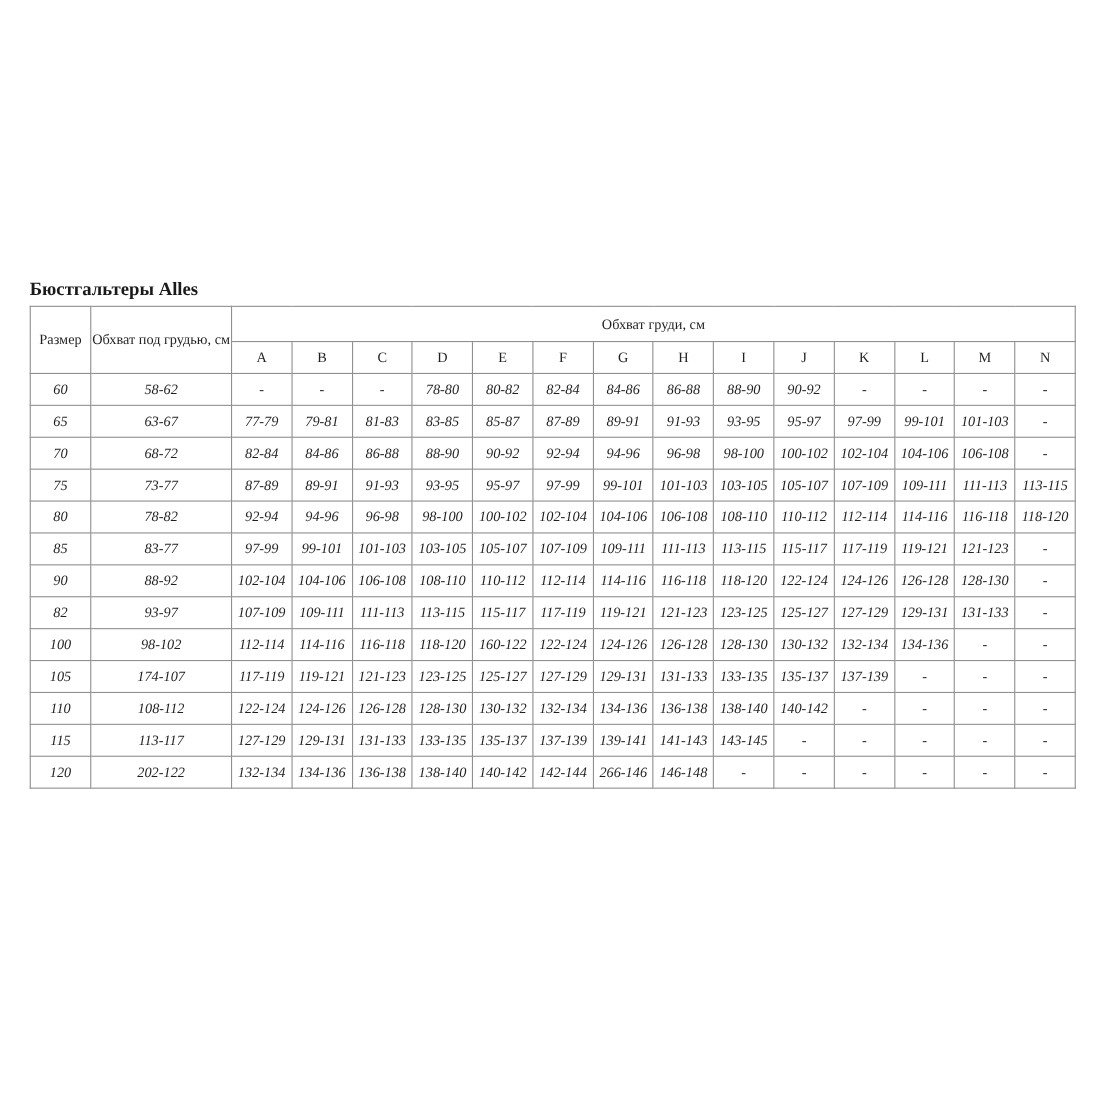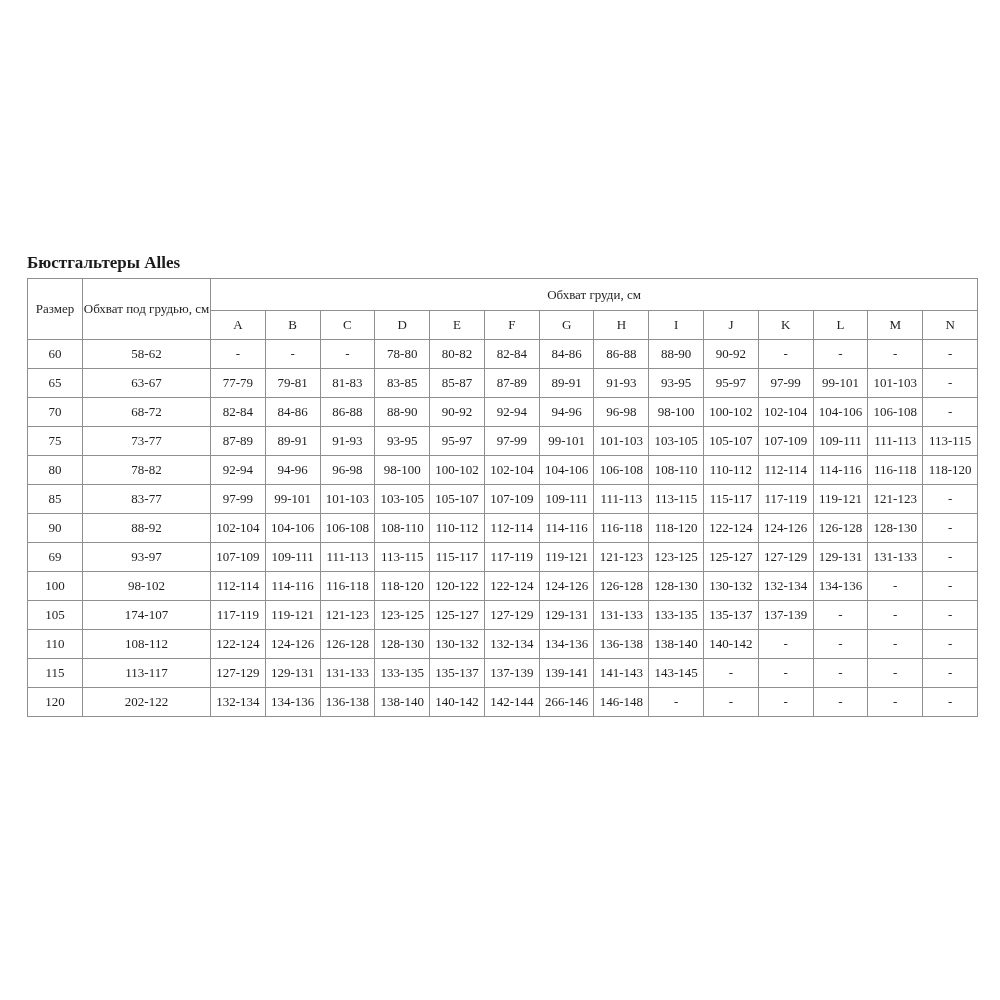--- a/index.html
+++ b/index.html
@@ -41,21 +41,21 @@
     text-align: center;
     vertical-align: middle;
     padding: 0;
     overflow: hidden;
     white-space: nowrap;
   }
   .size-table col.col-size      { width: 55px; }
   .size-table col.col-underbust { width: 128px; }
   .size-table thead tr.group-row { height: 32px; }
   .size-table thead tr.cups-row  { height: 29px; }
-  .size-table tbody tr           { height: 29px; }
+  .size-table tbody tr           { height: 29px; font-style: italic; }
 </style>
 </head>
 <body>
 
 <div class="page">
 
   <h1 class="doc-title">Бюстгальтеры Alles</h1>
 
   <table class="size-table">
     <colgroup>
@@ -208,21 +208,21 @@
           <td>114-116</td>
           <td>116-118</td>
           <td>118-120</td>
           <td>122-124</td>
           <td>124-126</td>
           <td>126-128</td>
           <td>128-130</td>
           <td>-</td>
         </tr>
         <tr>
-          <td>69</td>
+          <td>82</td>
           <td>93-97</td>
           <td>107-109</td>
           <td>109-111</td>
           <td>111-113</td>
           <td>113-115</td>
           <td>115-117</td>
           <td>117-119</td>
           <td>119-121</td>
           <td>121-123</td>
           <td>123-125</td>
@@ -232,21 +232,21 @@
           <td>131-133</td>
           <td>-</td>
         </tr>
         <tr>
           <td>100</td>
           <td>98-102</td>
           <td>112-114</td>
           <td>114-116</td>
           <td>116-118</td>
           <td>118-120</td>
-          <td>120-122</td>
+          <td>160-122</td>
           <td>122-124</td>
           <td>124-126</td>
           <td>126-128</td>
           <td>128-130</td>
           <td>130-132</td>
           <td>132-134</td>
           <td>134-136</td>
           <td>-</td>
           <td>-</td>
         </tr>

